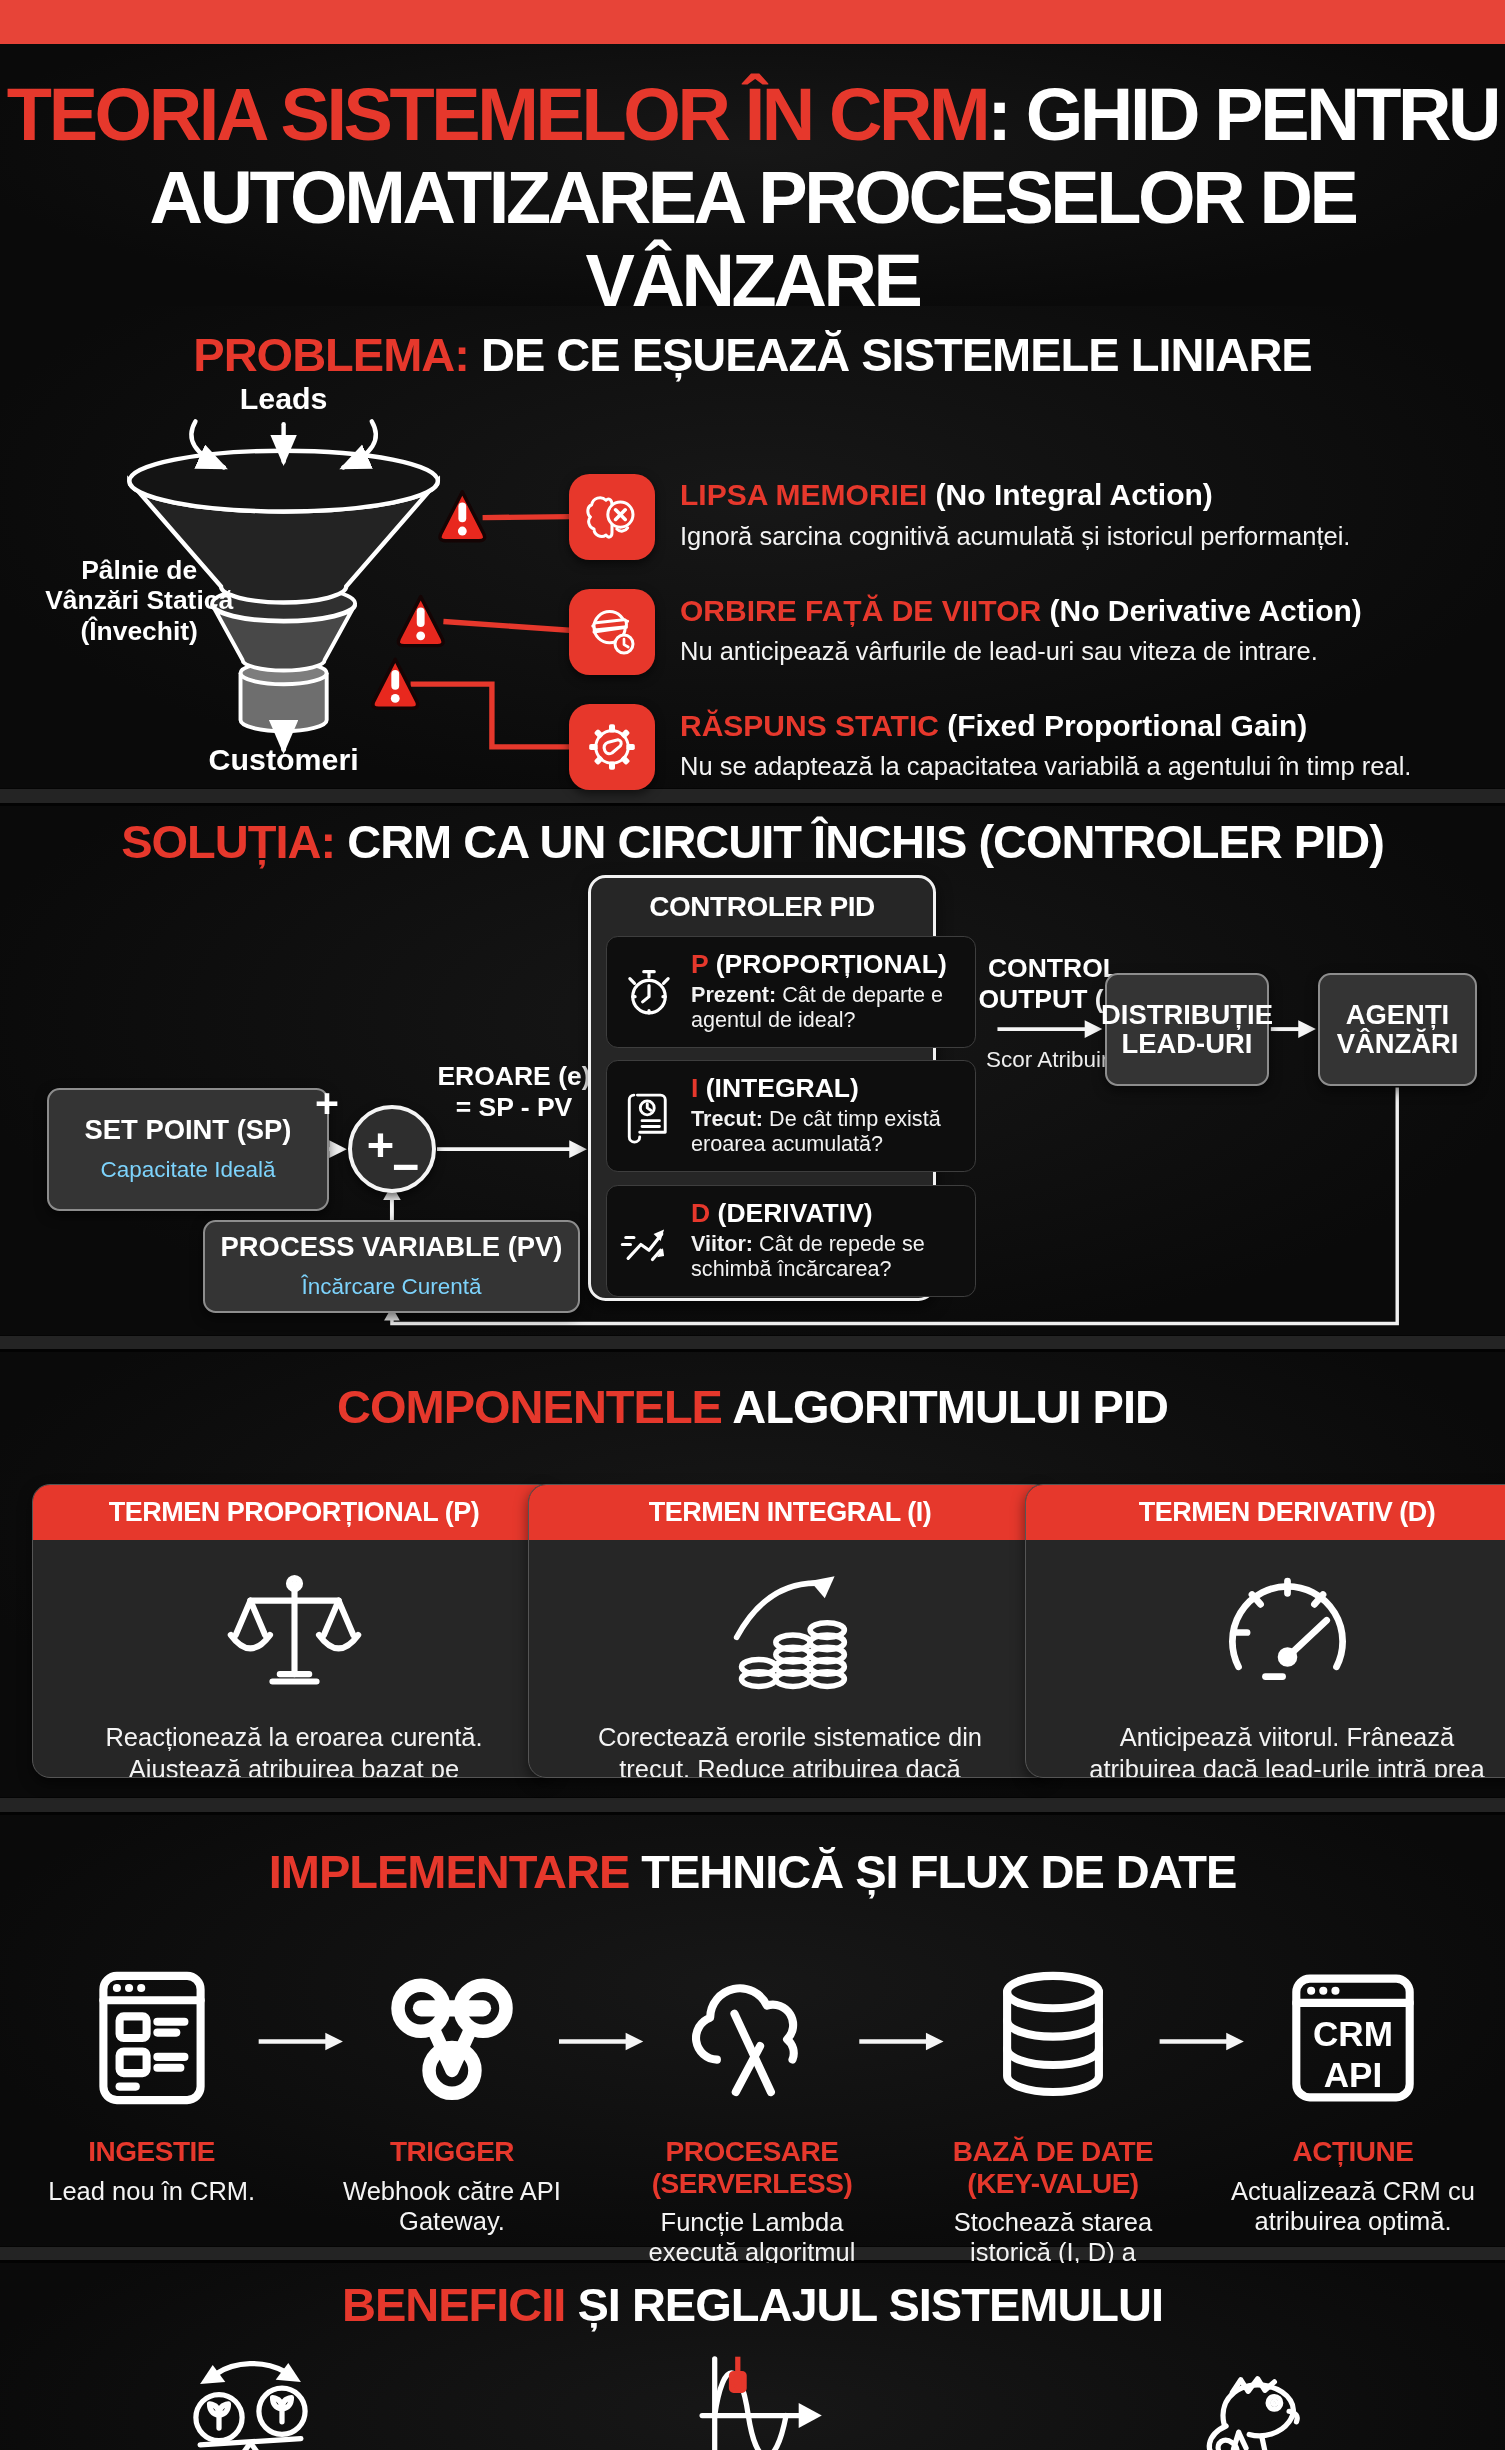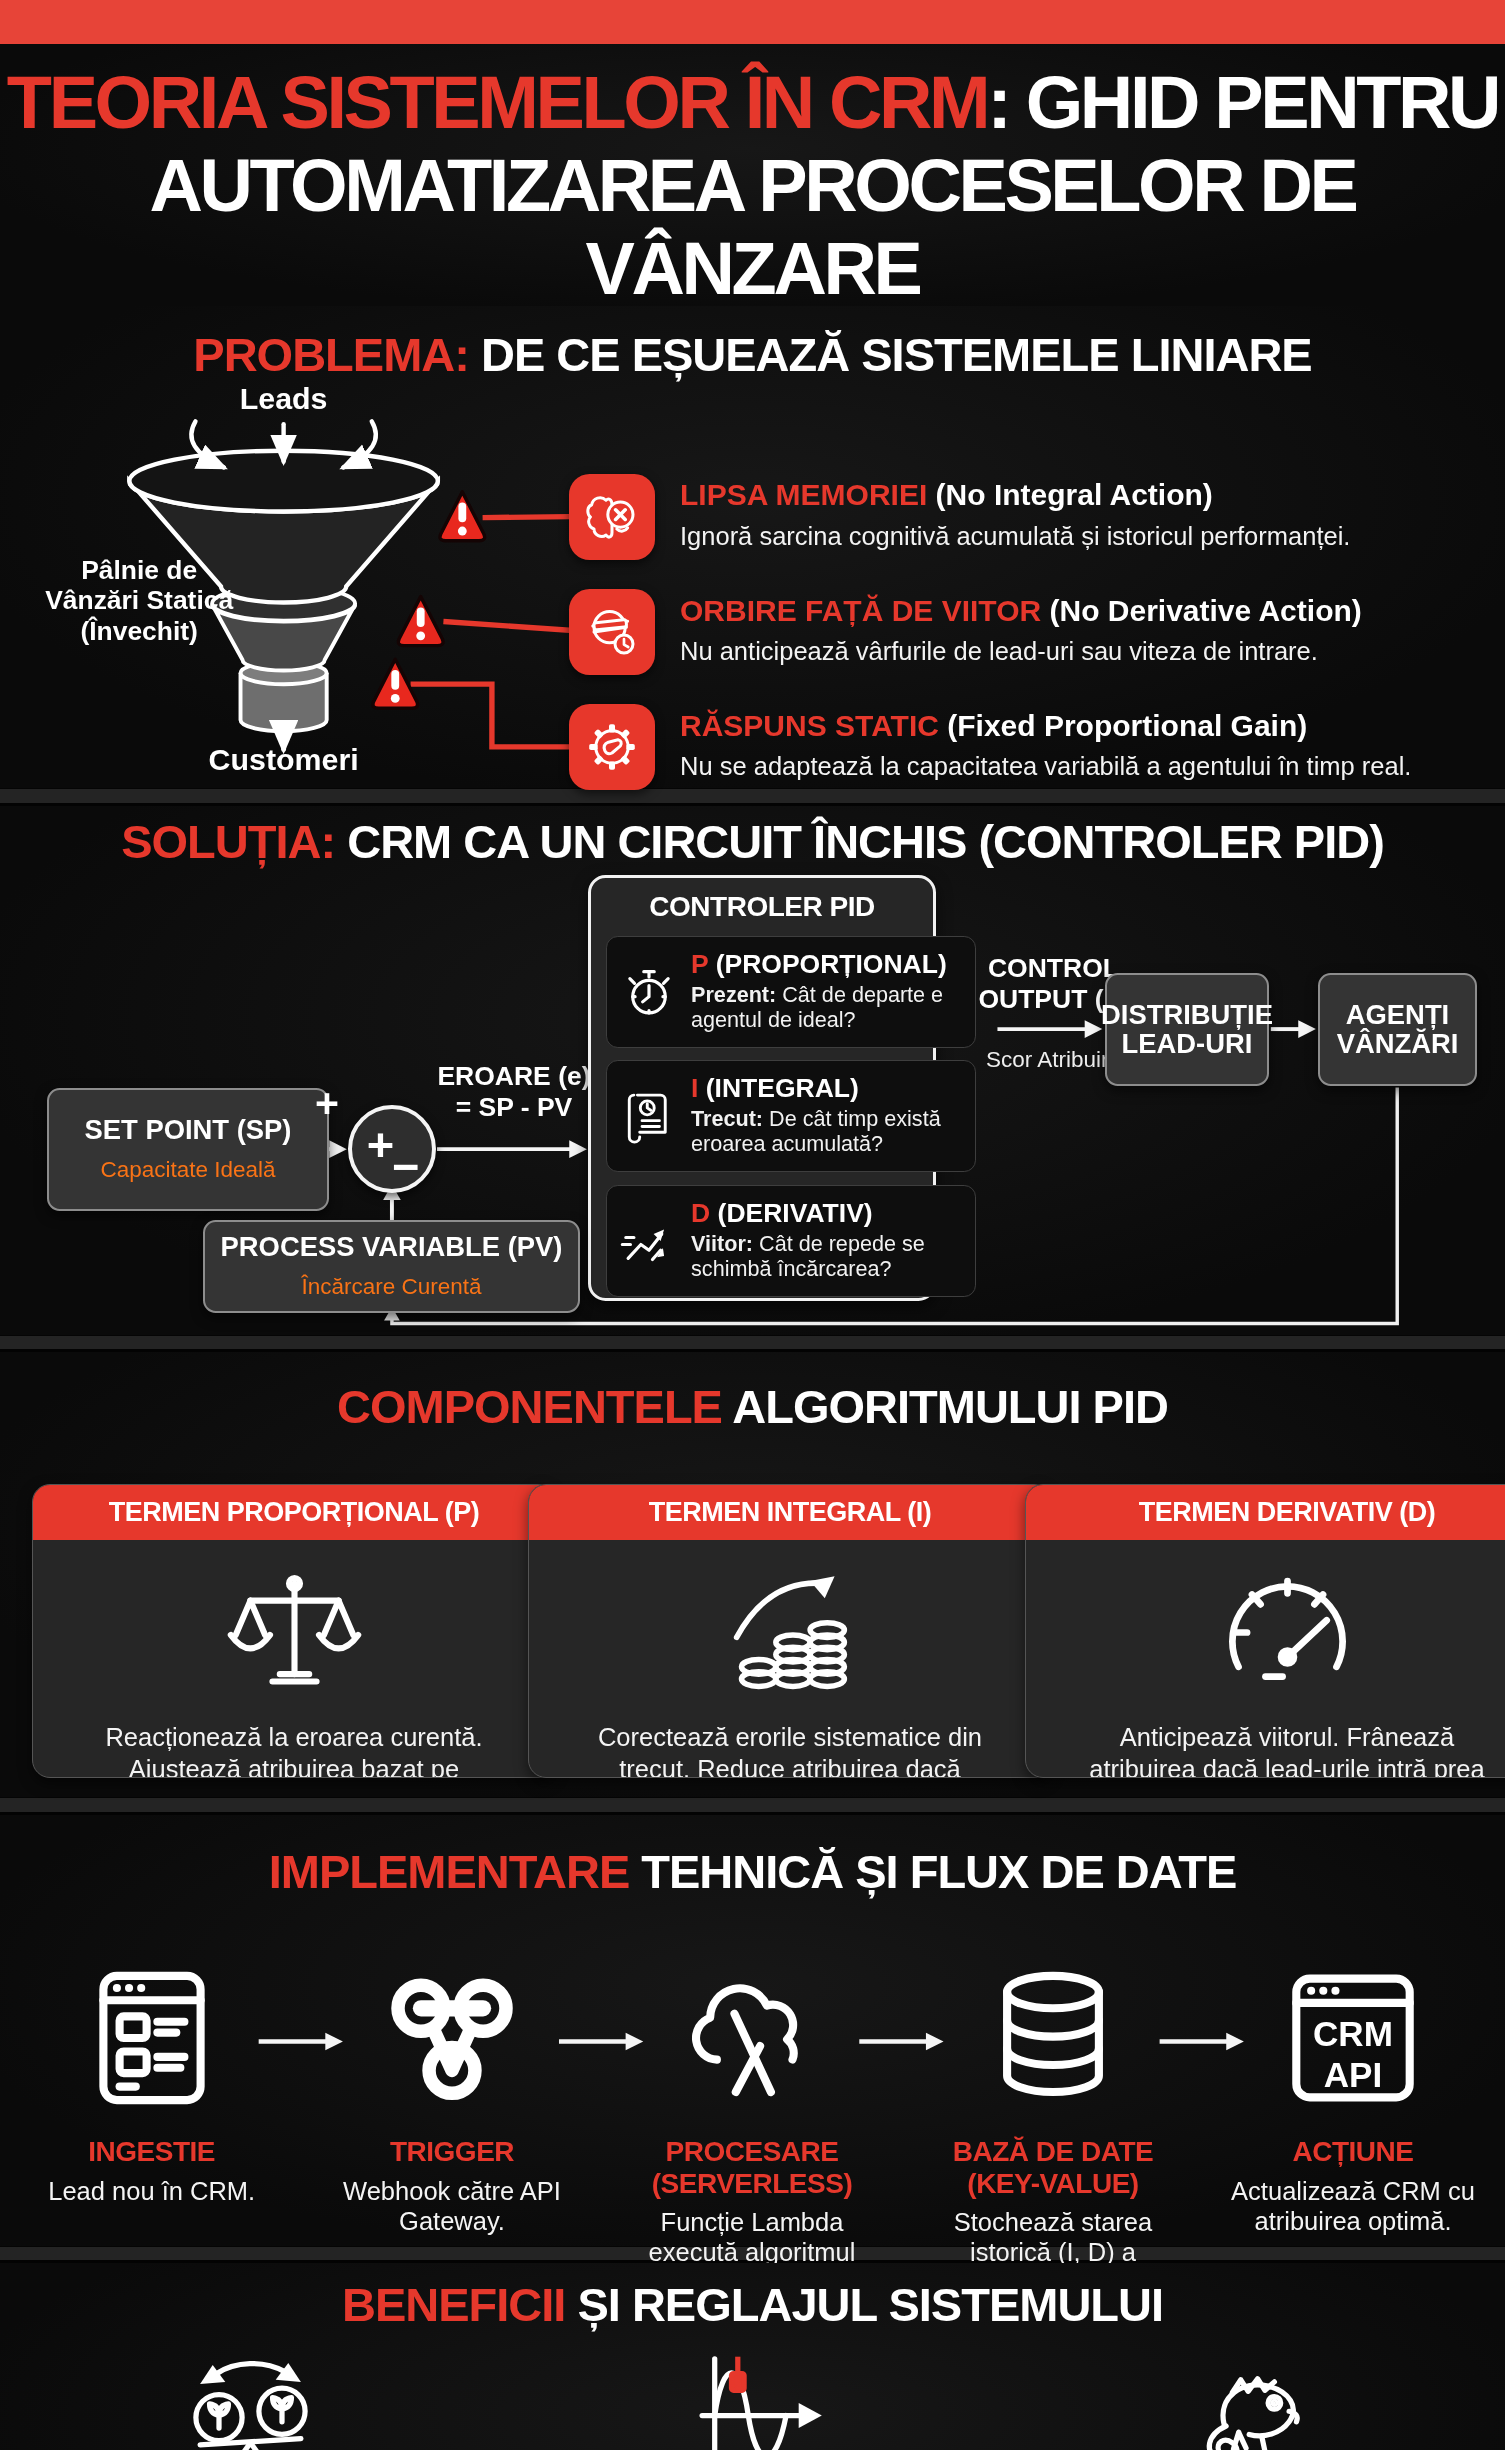--- a/index.html
+++ b/index.html
@@ -10,31 +10,31 @@
     --box-bg:#343434;
     --box-border:#8d8d8d;
   }
   *{margin:0;padding:0;box-sizing:border-box;}
   body{background:#000;font-family:"Liberation Sans",sans-serif;color:#fff;}
   .canvas{position:relative;width:1505px;height:2774px;background:var(--bg);overflow:hidden;}
   .topbar{height:44px;background:var(--bar-red);}
   section{position:relative;background:radial-gradient(ellipse at 50% 40%, #171717 0%, #0a0a0a 75%);}
   .divider{height:17.6px;background:#242424;border-top:1.5px solid #050505;border-bottom:3.9px solid #030303;}
   .hdr{height:262px;text-align:center;}
-  .hero-title{padding-top:18px;font-weight:bold;font-size:74px;line-height:1.12;letter-spacing:-3.4px;}
+  .hero-title{padding-top:30px;font-weight:bold;font-size:74px;line-height:1.12;letter-spacing:-3.4px;}
   .hero-sub{margin-top:23.5px;font-size:31px;color:#f4f4f4;letter-spacing:0;}
   .red{color:var(--red);}
   .sec-heading{position:absolute;left:0;right:0;text-align:center;font-weight:bold;font-size:47px;letter-spacing:-1px;white-space:nowrap;}
   .abs{position:absolute;}
   
   .dbox{position:absolute;background:var(--box-bg);border:2px solid var(--box-border);border-radius:12.7px;
         display:flex;flex-direction:column;align-items:center;justify-content:center;text-align:center;
         box-shadow:0 4.9px 11.8px rgba(0,0,0,.55);}
   .dbox .t{font-weight:bold;font-size:27.4px;line-height:1.08;}
-  .dbox .s{font-size:22.5px;margin-top:12px;color:#f97316;}
+  .dbox .s{font-size:22.5px;margin-top:12px;color:#7dd3fc;}
   .sum-circle{position:absolute;width:88px;height:88px;border-radius:50%;border:4.4px solid #f5f5f5;background:#2e2e2e;box-shadow:0 3.9px 9.8px rgba(0,0,0,.6);}
   .sum-circle span{position:absolute;font-weight:bold;font-size:47px;}
   .signlbl{position:absolute;font-weight:bold;font-size:41px;color:#fff;}
   .pidbox{position:absolute;border:3.4px solid #f2f2f2;border-radius:17.6px;background:#262626;box-shadow:0 5.9px 14.7px rgba(0,0,0,.6);}
   .pid-h{position:absolute;top:13.7px;left:0;right:0;text-align:center;font-weight:bold;font-size:28px;letter-spacing:-0.5px;}
   .pidrow{position:absolute;left:14.7px;width:370px;height:112px;background:#0e0e0e;border:1.5px solid #3e3e3e;border-radius:11.8px;
           display:flex;align-items:center;gap:12.7px;padding:0 13.7px;}
   .pidrow svg{flex:0 0 auto;}
   .pr-t{font-size:26.5px;font-weight:bold;line-height:1.05;}
   .pr-q{font-size:21.6px;line-height:1.16;color:#f2f2f2;margin-top:3.9px;}

